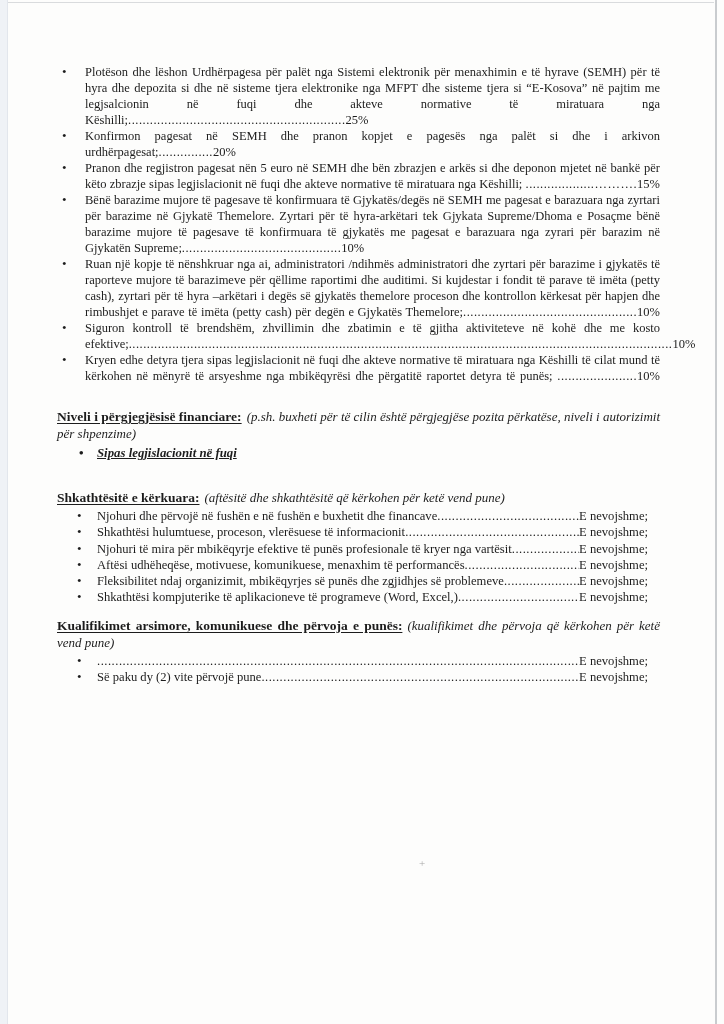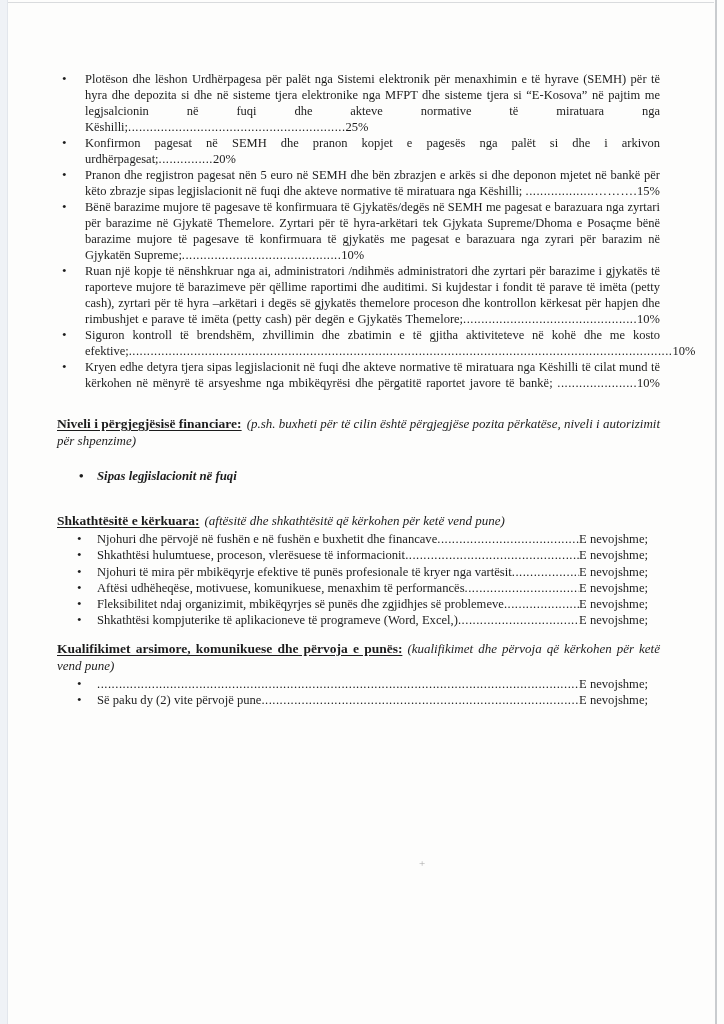--- a/index.html
+++ b/index.html
@@ -43,38 +43,38 @@
     font-size: 13.5px;
     text-decoration: underline;
     text-underline-offset: 2px;
   }
   .heading-para .note {
     font-style: italic;
     margin-left: 5px;
   }
   
   ul { list-style: none; margin: 0; padding: 0; }
-  .duties { margin-top: 17px; }
+  .duties { margin-top: 10px; }
   .duties li {
     position: relative;
     padding-left: 28px;
     font-size: 12.5px;
     line-height: 16px;
     text-align: justify;
   }
   .duties li::before {
     content: "\2022";
     position: absolute; left: 5px; top: 0;
     font-size: 13px;
   }
   .duties li.jl { text-align-last: justify; -moz-text-align-last: justify; }
   .dots { letter-spacing: 0.5px; }
   
   .fin-heading { margin-top: 24px; }
-  .fin-list { margin-top: 19px; }
+  .fin-list { margin-top: 3px; text-decoration: underline; }
   .fin-list li {
     position: relative;
     padding-left: 40px;
     font-size: 12.8px;
     line-height: 16px;
     font-weight: bold;
     font-style: italic;
   }
   .fin-list li::before {
     content: "\2022";
@@ -125,21 +125,21 @@
   <div class="content">
 
 
     <ul class="duties">
       <li class="jl"><span>Plotëson dhe lëshon Urdhërpagesa për palët nga Sistemi elektronik për menaxhimin e të hyrave (SEMH) për të hyra dhe depozita si dhe në sisteme tjera elektronike nga MFPT dhe sisteme tjera si “E-Kosova” në pajtim me legjsalcionin në fuqi dhe akteve normative të miratuara nga Këshilli;</span><span class="dots">............................................................</span><span class="pct">25%</span></li>
       <li class="jl"><span>Konfirmon pagesat në SEMH dhe pranon kopjet e pagesës nga palët si dhe i arkivon urdhërpagesat;</span><span class="dots">...............</span><span class="pct">20%</span></li>
       <li class="jl"><span>Pranon dhe regjistron pagesat nën 5 euro në SEMH dhe bën zbrazjen e arkës si dhe deponon mjetet në bankë për këto zbrazje sipas legjislacionit në fuqi dhe akteve normative të miratuara nga Këshilli; </span><span class="dots">...................……….</span><span class="pct">15%</span></li>
       <li><span>Bënë barazime mujore të pagesave të konfirmuara të Gjykatës/degës në SEMH me pagesat e barazuara nga zyrtari për barazime në Gjykatë Themelore. Zyrtari për të hyra-arkëtari tek Gjykata Supreme/Dhoma e Posaçme bënë barazime mujore të pagesave të konfirmuara të gjykatës me pagesat e barazuara nga zyrari për barazim në Gjykatën Supreme;</span><span class="dots">............................................</span><span class="pct">10%</span></li>
       <li class="jl"><span>Ruan një kopje të nënshkruar nga ai, administratori /ndihmës administratori dhe zyrtari për barazime i gjykatës të raporteve mujore të barazimeve për qëllime raportimi dhe auditimi. Si kujdestar i fondit të parave të imëta (petty cash), zyrtari për të hyra –arkëtari i degës së gjykatës themelore proceson dhe kontrollon kërkesat për hapjen dhe rimbushjet e parave të imëta (petty cash) për degën e Gjykatës Themelore;</span><span class="dots">................................................</span><span class="pct">10%</span></li>
       <li class="jl"><span>Siguron kontroll të brendshëm, zhvillimin dhe zbatimin e të gjitha aktiviteteve në kohë dhe me kosto efektive;</span><span class="dots">......................................................................................................................................................</span><span class="pct">10%</span></li>
-      <li class="jl"><span>Kryen edhe detyra tjera sipas legjislacionit në fuqi dhe akteve normative të miratuara nga Këshilli të cilat mund të kërkohen në mënyrë të arsyeshme nga mbikëqyrësi dhe përgatitë raportet javore të bankë; </span><span class="dots">......................</span><span class="pct">10%</span></li>
+      <li class="jl"><span>Kryen edhe detyra tjera sipas legjislacionit në fuqi dhe akteve normative të miratuara nga Këshilli të cilat mund të kërkohen në mënyrë të arsyeshme nga mbikëqyrësi dhe përgatitë raportet detyra të punës; </span><span class="dots">......................</span><span class="pct">10%</span></li>
     </ul>
 
     <p class="heading-para fin-heading"><span class="h">Niveli i përgjegjësisë financiare:</span><span class="note">(p.sh. buxheti për të cilin është përgjegjëse pozita përkatëse, niveli i autorizimit për shpenzime)</span></p>
 
     <ul class="fin-list">
       <li><span>Sipas legjislacionit në fuqi</span></li>
     </ul>
 
     <p class="heading-para skills-heading"><span class="h">Shkathtësitë e kërkuara:</span><span class="note">(aftësitë dhe shkathtësitë që kërkohen për ketë vend pune)</span></p>
 

